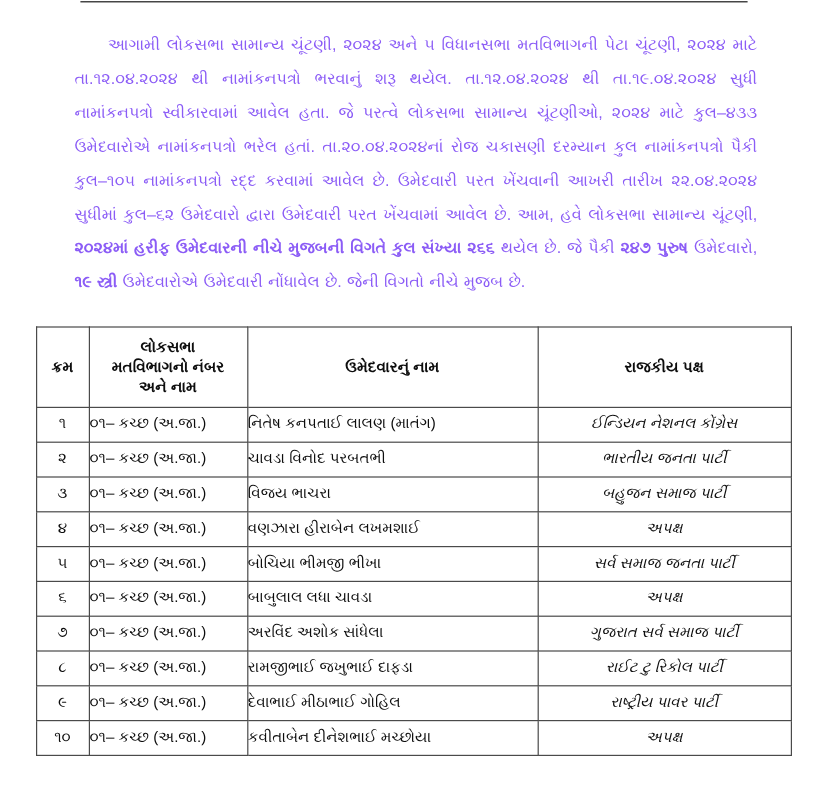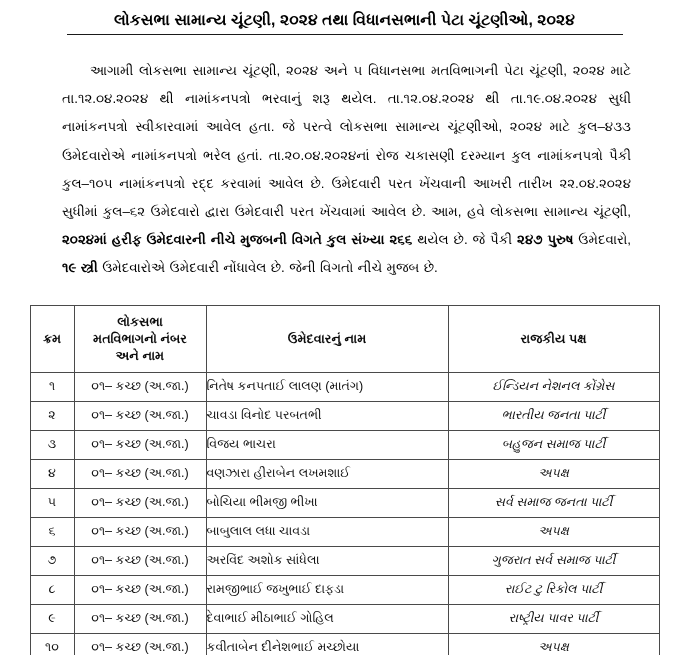--- a/index.html
+++ b/index.html
@@ -46,21 +46,21 @@
 
   
   .intro {
     margin: 0;
     padding: 22px 58px 0 62px;
     font-size: 13.4px;
     line-height: 28.2px;
     text-align: justify;
     text-justify: inter-word;
     text-indent: 28px;
-    color: #000000;
+    color: #8b5cf6;
     word-spacing: 0.6px;
   }
   .intro b {
     font-weight: bold;
   }
 
   
   .table-wrap {
     padding: 22px 0 0 0;
     display: flex;
@@ -90,32 +90,31 @@
   table.cand tbody td {
     height: 28px;
     font-weight: normal;
   }
   col.c-sr    { width: 44px; }
   col.c-const { width: 132px; }
   col.c-name  { width: 242px; }
   col.c-party { width: 211px; }
 
   td.sr    { text-align: center; }
-  td.const { text-align: center; }
+  td.const { text-align: left; }
   td.name  { text-align: left; padding-left: 9px; }
   td.party { text-align: center; font-style: italic; }
 
   .hdr-line { display: block; }
 </style>
 </head>
 <body>
 
 <div class="page">
 
-  <h1 class="doc-title">લોકસભા સામાન્ય ચૂંટણી, ૨૦૨૪ તથા વિધાનસભાની પેટા ચૂંટણીઓ, ૨૦૨૪</h1>
   <div class="title-rule"></div>
 
   <p class="intro"><span>આગામી લોકસભા સામાન્ય ચૂંટણી, ૨૦૨૪ અને ૫ વિધાનસભા મતવિભાગની પેટા ચૂંટણી, ૨૦૨૪ માટે તા.૧૨.૦૪.૨૦૨૪ થી નામાંકનપત્રો ભરવાનું શરૂ થયેલ. તા.૧૨.૦૪.૨૦૨૪ થી તા.૧૯.૦૪.૨૦૨૪ સુધી નામાંકનપત્રો સ્વીકારવામાં આવેલ હતા. જે પરત્વે લોકસભા સામાન્ય ચૂંટણીઓ, ૨૦૨૪ માટે કુલ–૪૩૩ ઉમેદવારોએ નામાંકનપત્રો ભરેલ હતાં. તા.૨૦.૦૪.૨૦૨૪નાં રોજ ચકાસણી દરમ્યાન કુલ નામાંકનપત્રો પૈકી કુલ–૧૦૫ નામાંકનપત્રો રદ્દ કરવામાં આવેલ છે. ઉમેદવારી પરત ખેંચવાની આખરી તારીખ ૨૨.૦૪.૨૦૨૪ સુધીમાં કુલ–૬૨ ઉમેદવારો દ્વારા ઉમેદવારી પરત ખેંચવામાં આવેલ છે. આમ, હવે લોકસભા સામાન્ય ચૂંટણી, </span><b>૨૦૨૪માં હરીફ ઉમેદવારની નીચે મુજબની વિગતે કુલ સંખ્યા ૨૬૬</b><span> થયેલ છે. જે પૈકી </span><b>૨૪૭ પુરુષ</b><span> ઉમેદવારો, </span><b>૧૯ સ્ત્રી</b><span> ઉમેદવારોએ ઉમેદવારી નોંધાવેલ છે. જેની વિગતો નીચે મુજબ છે.</span></p>
 
   <div class="table-wrap">
     <table class="cand">
       <colgroup>
         <col class="c-sr">
           <col class="c-const">
           <col class="c-name">

